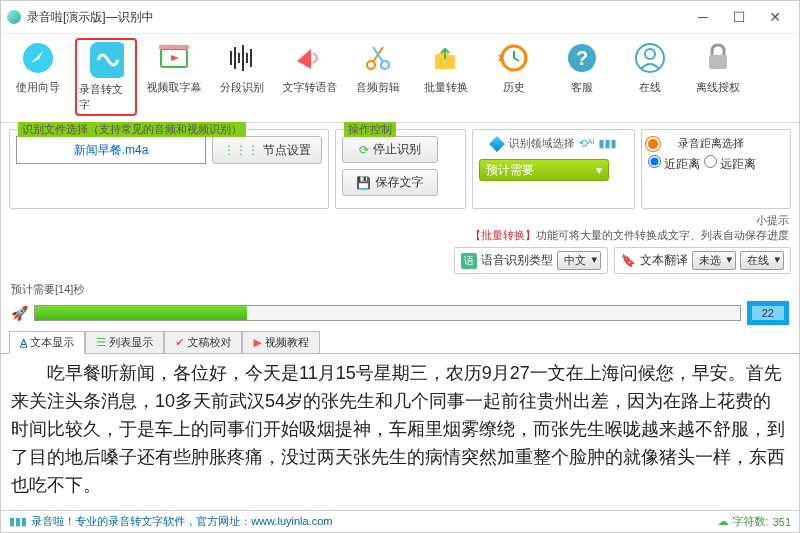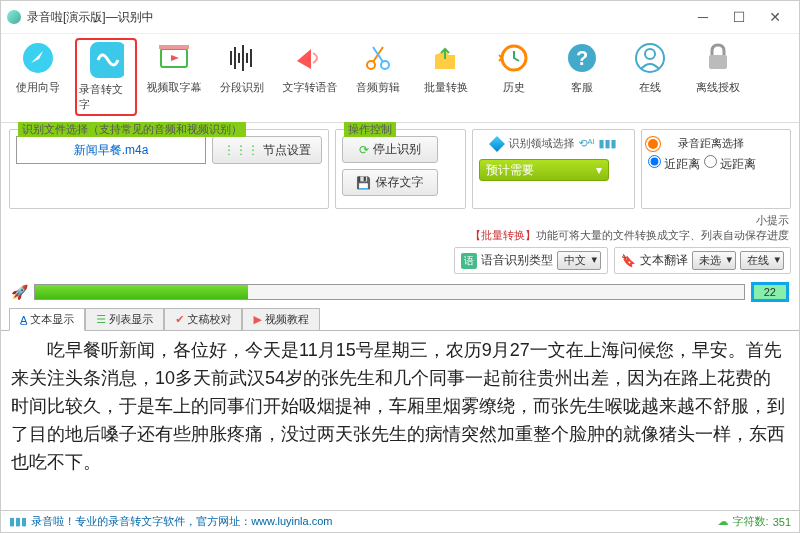--- a/index.html
+++ b/index.html
@@ -34,21 +34,21 @@
 .hint .red { color: #c33; }
 .row3 { display: flex; gap: 6px; padding: 2px 8px 6px; align-items: center; }
 .row3 .lang { display: flex; align-items: center; gap: 4px; border: 1px solid #ccc; padding: 3px 6px; border-radius: 2px; }
 .row3 .sel { border: 1px solid #999; background: linear-gradient(#fafafa,#e0e0e0); padding: 1px 14px 1px 6px; border-radius: 2px; font-size: 11px; position: relative; }
 .row3 .sel::after { content: "▾"; position: absolute; right: 3px; }
 .est { padding: 2px 10px; font-size: 11px; color: #555; }
 .progrow { display: flex; align-items: center; gap: 6px; padding: 2px 10px 6px; }
 .rocket { font-size: 14px; }
 .pbar { flex: 1; height: 16px; border: 1px solid #999; background: #f5f5f5; position: relative; }
 .pfill { height: 100%; background: linear-gradient(#7d3,#4b1); width: 30%; }
-.pval { border: 3px solid #0ea5e9; padding: 1px 10px; font-size: 11px; background: #86efac; }
+.pval { border: 5px solid #0ea5e9; padding: 1px 10px; font-size: 11px; background: #7dd3fc; }
 .tabs { display: flex; border-bottom: 1px solid #bbb; padding-left: 8px; gap: 0; }
 .tab { padding: 3px 10px; border: 1px solid #bbb; border-bottom: none; background: #f0f0f0; font-size: 11px; display: flex; align-items: center; gap: 3px; cursor: pointer; }
 .tab.active { background: #fff; border-bottom: 1px solid #fff; margin-bottom: -1px; }
 .content { flex: 1; padding: 6px 10px; font-size: 18px; line-height: 1.55; background: #fff; overflow: auto; color: #222; }
 .status { display: flex; border-top: 1px solid #ccc; padding: 3px 8px; font-size: 11px; color: #06a; }
 .status .s1 { flex: 1; display: flex; align-items: center; gap: 4px; }
 .status .s2 { display: flex; align-items: center; gap: 4px; color: #393; }
 .cube { display:inline-block; width:14px; height:14px; background:linear-gradient(135deg,#4cf,#08c); transform: rotate(45deg) scale(0.8); }
 .pin { display:inline-block; width:10px; height:10px; border-radius:50%; background:#f70; box-shadow: 0 0 0 2px #fff, 0 0 0 3px #f70; }
 .langic { display:inline-block; width:16px; height:16px; background:#4b8; color:#fff; border-radius:2px; text-align:center; line-height:16px; font-size:10px; }
@@ -235,20 +235,21 @@
       <span class="sel">中文</span>
     </div>
     <div class="lang">
       <span style="color:#f80">🔖</span>
       <span>文本翻译</span>
       <span class="sel">未选</span>
       <span class="sel">在线</span>
     </div>
   </div>
 
+  <div class="est">预计需要[14]秒</div>
 
   <div class="progrow">
     <span class="rocket">🚀</span>
     <div class="pbar">
         <div class="pfill" style="width: 30%;"></div>
       </div>
     <div class="pval">22</div>
   </div>
 
   <div class="tabs">

